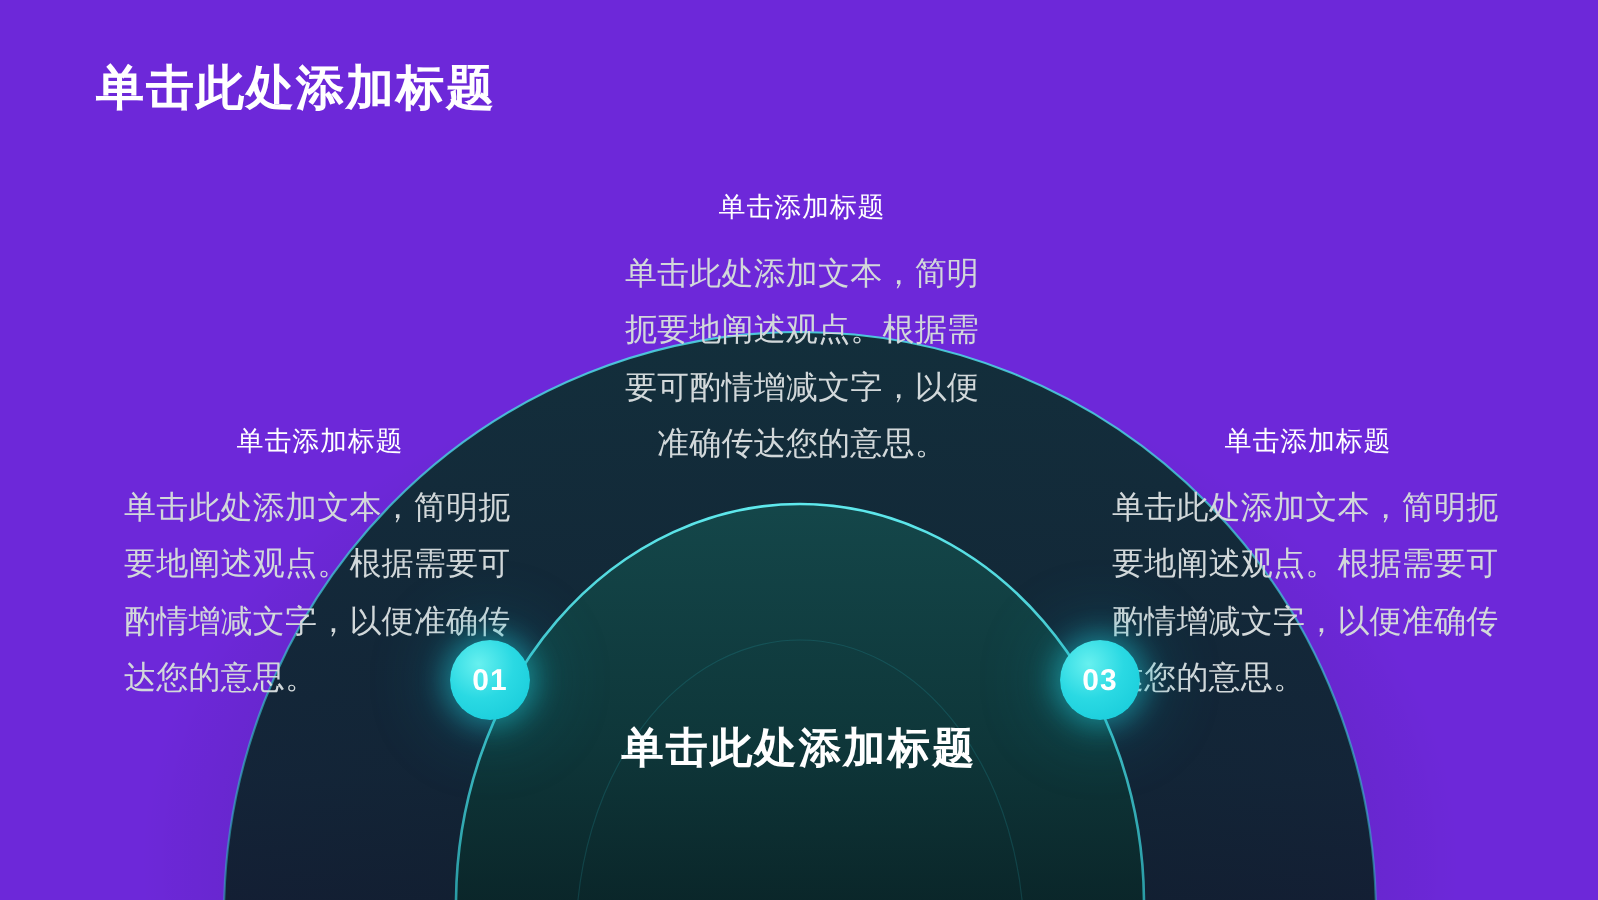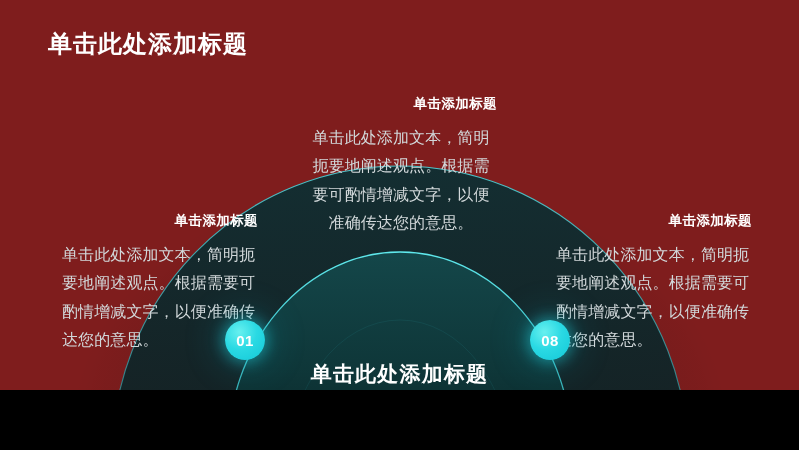--- a/index.html
+++ b/index.html
@@ -6,22 +6,22 @@
     margin: 0;
     padding: 0;
     background: #000000;
   }
   body {
     font-family: "Liberation Sans", "DejaVu Sans", sans-serif;
   }
   #slide {
     position: relative;
     width: 799px;
-    height: 390px;
-    background: #7f1d1d;
+    height: 450px;
+    background: #6d28d9;
     overflow: hidden;
   }
   #bg-art {
     position: absolute;
     left: 0;
     top: 0;
     width: 799px;
     height: 450px;
     pointer-events: none;
   }
@@ -34,23 +34,23 @@
     color: #ffffff;
     letter-spacing: 1px;
     white-space: nowrap;
   }
   .block {
     position: absolute;
     width: 200px;
   }
   .block-heading {
     font-size: 13.5px;
-    font-weight: bold;
+    font-weight: normal;
     color: #ffffff;
-    text-align: right;
+    text-align: center;
     margin-bottom: 11px;
     letter-spacing: 0.4px;
     white-space: nowrap;
   }
   .block-body {
     font-size: 16px;
     line-height: 1.78;
     color: #d2d8da;
     text-align: left;
     letter-spacing: 0.1px;
@@ -162,17 +162,17 @@
     <div class="block-heading">单击添加标题</div>
     <div class="block-body">单击此处添加文本，简明扼要地阐述观点。根据需要可酌情增减文字，以便准确传达您的意思。</div>
   </div>
 
   <div class="block" id="block-right">
     <div class="block-heading">单击添加标题</div>
     <div class="block-body">单击此处添加文本，简明扼要地阐述观点。根据需要可酌情增减文字，以便准确传达您的意思。</div>
   </div>
 
   <div class="node" id="node-01">01</div>
-  <div class="node" id="node-03">08</div>
+  <div class="node" id="node-03">03</div>
 
   <div class="center-title">单击此处添加标题</div>
 
 </div>
 
 </body></html>

